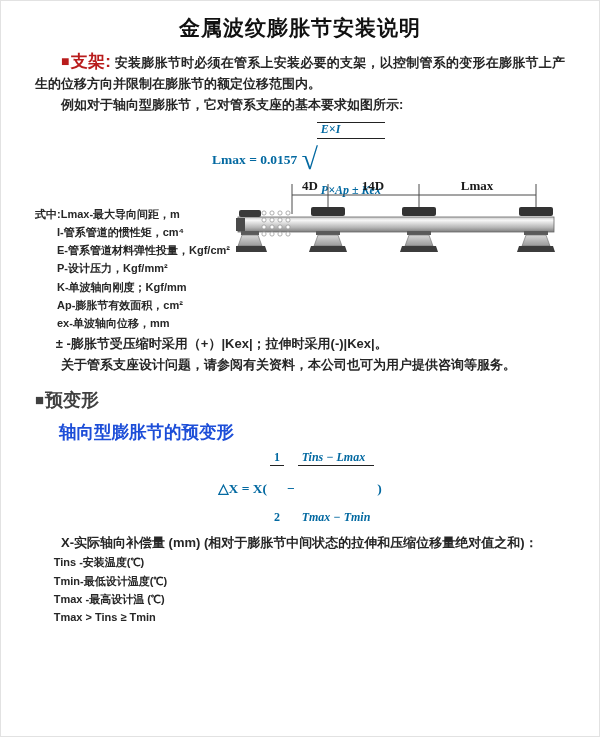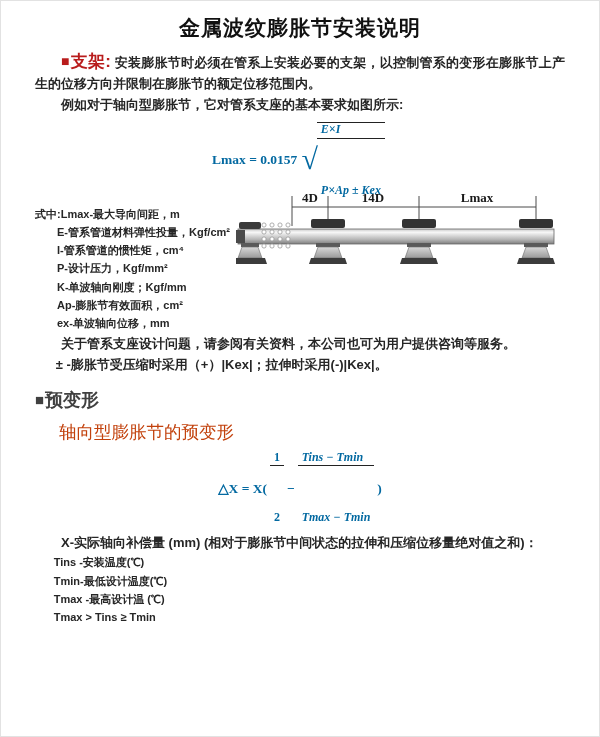--- a/index.html
+++ b/index.html
@@ -17,21 +17,21 @@
   .indent{text-indent:2em;}
   .just{text-align:justify;}
   .accent{color:#b91c1c;}
   .sec-inline{font-size:17px;font-weight:bold;}
   .sec-inline .sq{font-size:14px;margin-right:1px;vertical-align:1px;}
   .sec-title{
     color:#404040;font-size:18px;font-weight:bold;margin:13px 0 4px 0;
   }
   .sec-title .sq2{font-size:15px;margin-right:1px;vertical-align:1px;}
   .sub-head{
-    color:#c2410c;font-size:17.5px;font-weight:normal;margin:8px 0 4px 0;
+    color:#1d4ed8;font-size:17.5px;font-weight:bold;margin:8px 0 4px 0;
   }
   .sub-head.pad{padding-left:24px;}
   .formula{
     text-align:center;font-family:"Liberation Serif",serif;font-weight:bold;
     color:#0369a1;font-size:13.5px;margin:7px 0 7px 0;line-height:1;
   }
   .f-main{vertical-align:middle;}
   .frac{
     display:inline-block;vertical-align:middle;text-align:left;
     font-size:12px;line-height:1.15;margin:0 3px;
@@ -42,57 +42,57 @@
   .radical{
     font-size:30px;font-weight:normal;vertical-align:middle;line-height:0;
     position:relative;top:-1px;margin:0 -4px 0 4px;
   }
   .underroot{border-top:1.5px solid #222;}
   .defs{margin:3px 0 0 0;}
   .def-line{font-size:11px;line-height:18.3px;font-weight:600;padding-left:22px;}
   .def-line.first{padding-left:0;}
   .pm{padding-left:1.6em;}
   .pad2{padding-left:1.7em;text-indent:0;}
-  .diagram{position:absolute;top:188px;right:3px;width:360px;height:82px;}
+  .diagram{position:absolute;top:176px;right:3px;width:360px;height:82px;}
 </style>
 </head>
 <body>
 
 <div class="page">
   <div class="content">
     <h1 class="title">金属波纹膨胀节安装说明</h1>
 
     <p class="para indent just"><span class="accent sec-inline"><span class="sq">■</span><span>支架:</span></span> <span>安装膨胀节时必须在管系上安装必要的支架，以控制管系的变形在膨胀节上产生的位移方向并限制在膨胀节的额定位移范围内。</span></p>
 
     <p class="para indent">例如对于轴向型膨胀节，它对管系支座的基本要求如图所示:</p>
 
     <div class="formula">
       <span class="f-main">Lmax = 0.0157</span><span class="radical">√</span><span class="frac underroot"><span class="num italic">E×I</span><span class="den italic">P×Ap ± Kex</span></span>
     </div>
 
     <div class="defs">
       <div class="def-line first">式中:Lmax-最大导向间距，m</div>
+      <div class="def-line">I-管系管道的惯性矩，cm⁴</div>
       <div class="def-line">E-管系管道材料弹性投量，Kgf/cm²</div>
-      <div class="def-line">I-管系管道的惯性矩，cm⁴</div>
       <div class="def-line">P-设计压力，Kgf/mm²</div>
       <div class="def-line">K-单波轴向刚度；Kgf/mm</div>
       <div class="def-line">Ap-膨胀节有效面积，cm²</div>
       <div class="def-line">ex-单波轴向位移，mm</div>
     </div>
 
+    <p class="para pm">± -膨胀节受压缩时采用（+）|Kex|；拉伸时采用(-)|Kex|。</p>
     <p class="para indent">关于管系支座设计问题，请参阅有关资料，本公司也可为用户提供咨询等服务。</p>
-    <p class="para pm">± -膨胀节受压缩时采用（+）|Kex|；拉伸时采用(-)|Kex|。</p>
 
     <div class="sec-title"><span class="sq2">■</span><span>预变形</span></div>
 
 
     <div class="sub-head pad">轴向型膨胀节的预变形</div>
 
     <div class="formula">
-      <span class="f-main">△X = X(</span><span class="frac"><span class="num">1</span><span class="den">2</span></span><span class="f-main">−</span><span class="frac"><span class="num italic">Tins − Tmin</span><span class="den italic">Tmax − Tmin</span></span><span class="f-main">)</span>
+      <span class="f-main">△X = X(</span><span class="frac"><span class="num">1</span><span class="den">2</span></span><span class="f-main">−</span><span class="frac"><span class="num italic">Tins − Lmax</span><span class="den italic">Tmax − Tmin</span></span><span class="f-main">)</span>
     </div>
 
     <p class="para indent">X-实际轴向补偿量 (mm) (相对于膨胀节中间状态的拉伸和压缩位移量绝对值之和)：</p>
 
     <div class="def-line pad2 para">Tins -安装温度(℃)</div>
     <div class="def-line pad2 para">Tmin-最低设计温度(℃)</div>
     <div class="def-line pad2 para">Tmax -最高设计温  (℃)</div>
     <div class="def-line pad2 para">Tmax &gt; Tins ≥ Tmin</div>
 
 

